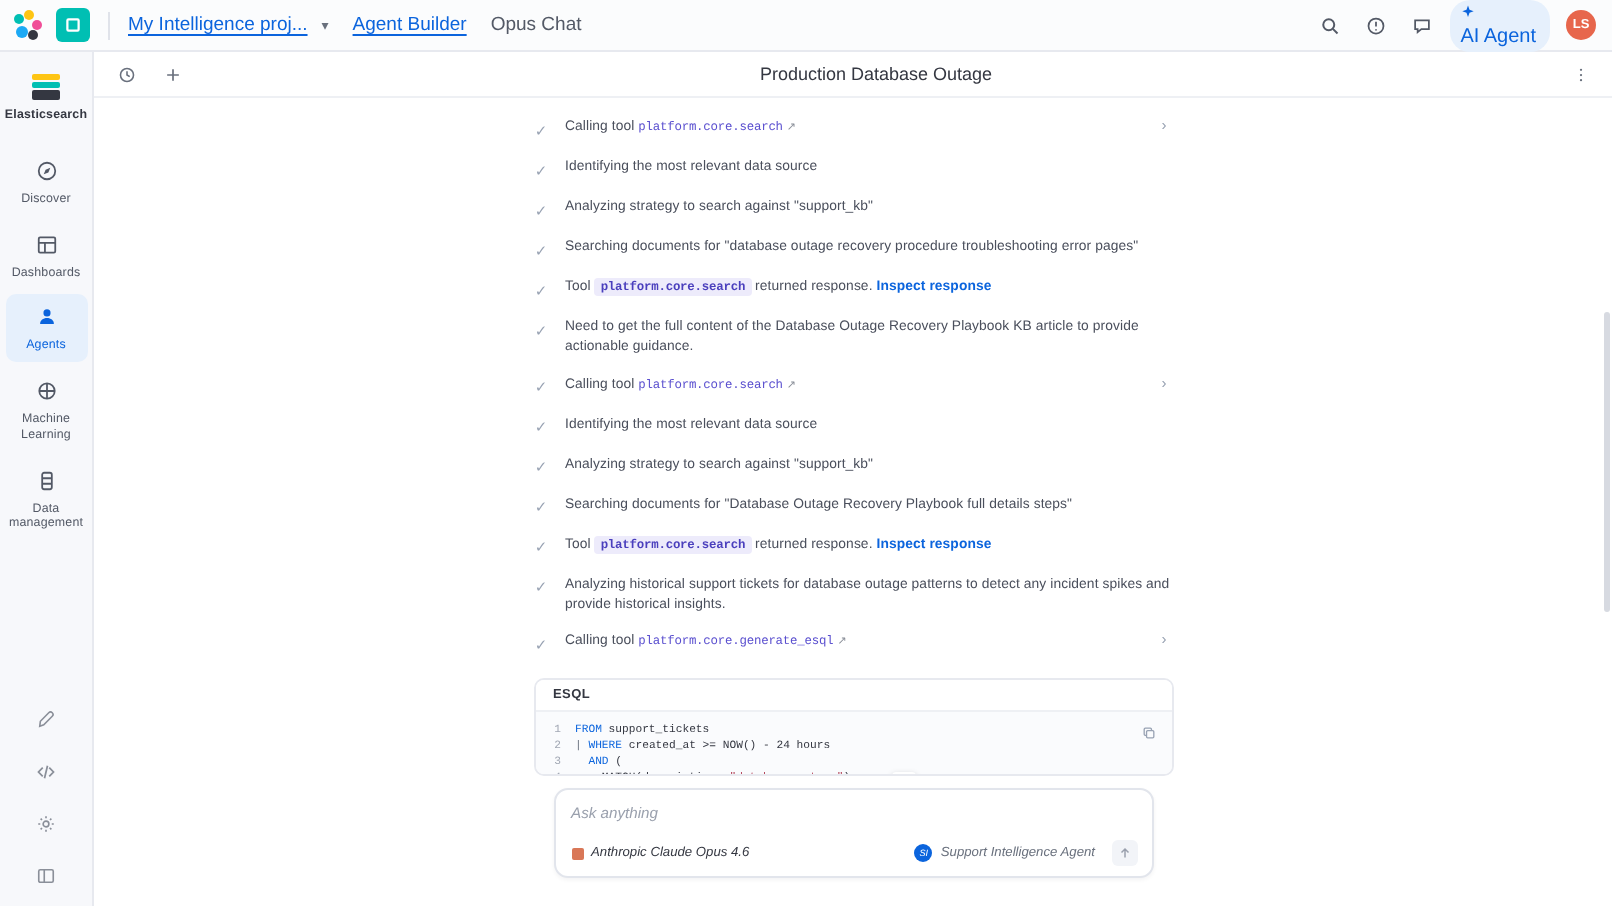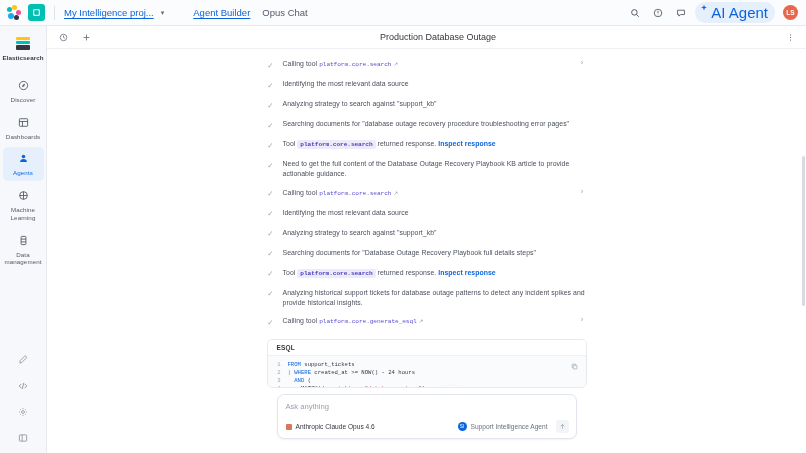--- a/index.html
+++ b/index.html
@@ -49,22 +49,22 @@
   .chev-s { font-size: 7px; color: #69707d; margin-left: 1px; }
   .tb-spacer { flex: 1 1 auto; }
   .tb-ico {
     width: 17px; height: 17px; display:flex;
     align-items:center; justify-content:center;
     color: #535966; cursor: pointer;
   }
   .ai-pill {
     display:flex; gap:3px;
     background:#e6f0fc; color:#0b64dd;
-    font-size: 15px; border-radius: 10px;
-    padding: 2px 7px 2px 5px; cursor:pointer; white-space:nowrap;
+    font-size: 10px; border-radius: 10px;
+    padding: 2px 7px 2px 5px; cursor:pointer; white-space:nowrap;flex-direction:column;
   }
   .avatar {
     width: 15px; height: 15px; border-radius: 50%;
     background: #e7664c; color: #fff;
     font-size: 6.5px; font-weight: bold;
     display:flex; align-items:center; justify-content:center;
     cursor:pointer; margin-left:2px;
   }
 
   
@@ -200,20 +200,21 @@
 
   
   .composer-wrap {
     flex:0 0 auto; display:flex; justify-content:center;
     padding: 6px 0 14px 0; background:#fff;
   }
   .composer {
     width:300px; border:1px solid #e2e5ec; border-radius:7px;
     background:#fff; box-shadow:0 1px 2px rgba(16,24,40,.05);
     padding: 6px 7px 5px 8px;
+    font-style: italic;
   }
   .composer .ask {
     font-size:7.6px; color:#9aa0ad; padding: 1px 0 9px 0; cursor:text;
   }
   .composer-foot { display:flex; align-items:center; gap:5px; }
   .model-chip {
     display:flex; align-items:center; gap:4px; cursor:pointer;
   }
   .anthropic-mark {
     width:6px;height:6px;background:#d97757;border-radius:1px;flex:0 0 6px;
@@ -259,21 +260,21 @@
     </div>
     <div class="proj-badge">
       <svg width="9" height="9" viewBox="0 0 16 16" fill="none" stroke="#fff" stroke-width="2">
         <rect x="3" y="3" width="10" height="10" rx="1"></rect>
       </svg>
     </div>
     <div class="tb-sep"></div>
 
     <span class="crumb">My Intelligence proj...</span>
     <span class="chev-s">▾</span>
-    <span class="crumb" style="margin-left:23px">Agent Builder</span>
+    <span class="crumb" style="margin-left:6px">Agent Builder</span>
     <span class="crumb plain" style="margin-left:6px">Opus Chat</span>
 
     <div class="tb-spacer"></div>
 
     <div class="tb-ico">
       <svg width="10" height="10" viewBox="0 0 16 16" fill="none" stroke="currentColor" stroke-width="1.6">
         <circle cx="7" cy="7" r="4.4"></circle>
           <path d="M10.3 10.3 L14 14"></path>
       </svg>
     </div>

